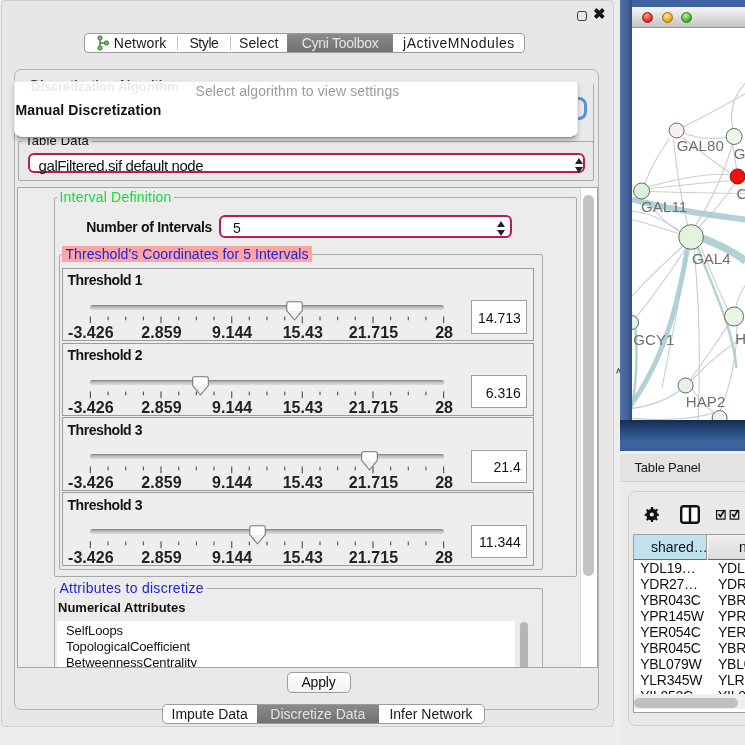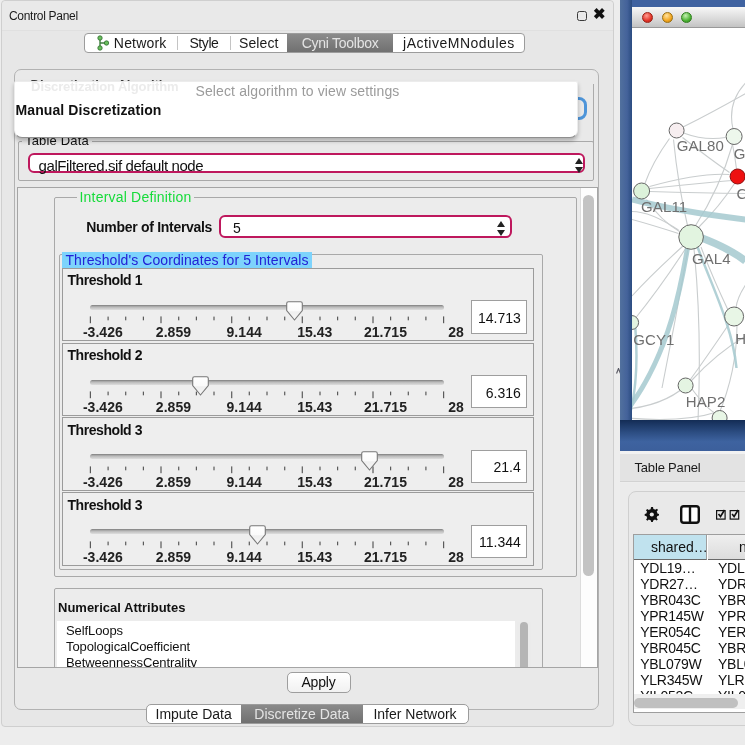--- a/index.html
+++ b/index.html
@@ -55,55 +55,55 @@
 #spin1 { left:545px; top:2.5px; }
 
 
 #scrollpane { left:2px; top:117px; width:581px; height:480.5px; border:1px solid #a5a5a5;
   background:#ececec; overflow:hidden; }
 #vtrack { left:562.5px; top:0; width:16.5px; height:479px; background:#fdfdfd; border-left:1px solid #dcdcdc; }
 #vthumb { left:2px; top:7px; width:10.5px; height:381px; background:#c3c3c3; border-radius:5.5px; }
 
 
 #idgroup { left:36px; top:8.5px; width:523.5px; height:380px; }
-#idlabel { left:2px; top:-9px; font-size:14px; letter-spacing:0.2px; color:#16db3a; background:#ececec;margin-left:20px; }
+#idlabel { left:2px; top:-9px; font-size:14px; letter-spacing:0.2px; color:#16db3a; background:#ececec; }
 #noilabel { left:68.8px; top:30.5px; font-size:14px; font-weight:bold; letter-spacing:-0.3px; color:#111; }
 #combo2 { left:201.5px; top:26.5px; width:293px; height:23px; }
 #combo2text { left:12px; top:3px; }
 #spin2 { left:276px; top:4px; }
 
 #thgroup { left:41.7px; top:66.4px; width:484.3px; height:316px; }
-#thlabel { left:2.3px; top:-9px; font-size:14px; letter-spacing:0.08px; color:#2222d6; background:#7dd3fc;margin-top:6px; }
+#thlabel { left:2.3px; top:-9px; font-size:14px; letter-spacing:0.08px; color:#2222d6; background:#fca5a5; }
 
 .tblock { position:absolute; left:2.3px; width:471.4px; height:73.7px; background:#eeeeee; border:1px solid #9b9b9b; }
 .tname { position:absolute; left:4px; top:3.5px; font-size:14px; font-weight:bold; letter-spacing:-0.44px; color:#111; }
 .track { position:absolute; left:27px; top:36px; width:353.8px; height:5px; border-radius:2.5px;
   background:linear-gradient(#7d7d7d,#b9b9b9 40%,#dedede); }
 .thumb { position:absolute; top:32.3px; width:17px; height:20px; }
 .ticks { position:absolute; left:0; top:47.4px; }
 .tlabels { position:absolute; left:0; top:55.4px; width:100%; height:12px; }
-.tlab { position:absolute; font-size:14px; font-weight:bold; letter-spacing:0.05px; color:#222; transform:translateX(-50%);margin-left:12px; }
+.tlab { position:absolute; font-size:16px; font-weight:bold; letter-spacing:0.05px; color:#222; transform:translateX(-50%); }
 .vbox { position:absolute; left:407.1px; top:31.6px; width:56.2px; height:33.2px; background:#fff;
   border:1px solid #9e9e9e; }
 .vbox span { position:absolute; right:5px; top:8.5px; font-size:14px; color:#111; }
 
 
 #atgroup { left:36.5px; top:399.5px; width:489px; height:120px; }
 #atlabel { left:1.4px; top:-9px; font-size:14px; letter-spacing:0.28px; color:#2222d6; background:#ececec; }
 #numattr { left:3px; top:11px; font-size:13px; font-weight:bold; letter-spacing:0px; color:#111; }
 #attrlist { left:2px; top:32px; width:458px; height:80px; background:#fff; padding-top:2.5px; }
 #attrlist div { padding-left:9px; font-size:13px; letter-spacing:-0.1px; color:#111; height:16px; line-height:16px; }
 #alscroll { left:461.5px; top:33px; width:14px; height:80px; background:#ebebeb; }
 #althumb { left:3px; top:0px; width:8px; height:70px; background:#b5b5b5; border-radius:4.5px; }
 
 
 #applybtn { left:272px; top:602px; width:64px; height:20.5px; background:linear-gradient(#ffffff,#f1f1f1);
   border:1px solid #9e9e9e; border-radius:5px; font-size:14px; letter-spacing:-0.16px; color:#111;
   display:flex; align-items:center; justify-content:center; }
-#bottabs { left:144px; top:702.8px; height:20px; background:#fff; border:1px solid #9c9c9c;
+#bottabs { left:160px; top:702.8px; height:20px; background:#fff; border:1px solid #9c9c9c;
   border-radius:5px; display:flex; align-items:center; font-size:14px; color:#1a1a1a; overflow:hidden; }
 .btab { height:21px; display:flex; align-items:center; white-space:nowrap; }
 
 
 #gapstrip { left:614px; top:0; width:6px; height:745px; background:#ededed; }
 #netframe { left:620px; top:0; width:125px; height:451px; background:#d946ef; }
 #nettop { left:0; top:0; width:125px; height:7px; background:#3f62a0; }
 #netleft { left:0; top:0; width:11.5px; height:420px; background:linear-gradient(to right,#52719e,#44629a 60%,#2b4c80); }
 #nettitle { left:11.5px; top:6.5px; width:113.5px; height:21px;
   background:linear-gradient(#f7f7f7,#dcdcdc 55%,#c3c3c3); border-bottom:1px solid #999; }
@@ -132,23 +132,20 @@
 .trow { position:absolute; font-size:14px; letter-spacing:-0.25px; color:#111; white-space:pre; }
 #hscroll { position:absolute; left:0px; top:159px; width:120px; height:15px; background:#efefef; }
 #hthumb { position:absolute; left:0px; top:4px; width:104px; height:10px; background:#c0c0c0; border-radius:5.5px; }
 
 svg text { font-family:"Liberation Sans", sans-serif; }
 </style></head>
 <body>
 <div id="stage">
 
   <div class="abs" id="leftwin">
-    <div class="abs" id="titlebar">
-      <div class="abs" id="titletext">Control Panel</div>
-    </div>
     <div class="abs" id="maxbox"></div>
     <div class="abs" id="closex">✖</div>
 
     <div class="abs" id="toptabs">
       <div class="ttab" style="width:91.8px">
           <svg width="14" height="16" viewBox="0 0 14 16" style="margin-right:4px">
         <line x1="4" y1="4" x2="4" y2="12" stroke="#3e7d3e" stroke-width="1.4"></line>
         <line x1="4" y1="8" x2="10" y2="8" stroke="#3e7d3e" stroke-width="1.4"></line>
         <circle cx="4" cy="3" r="2.2" fill="#6abf5e" stroke="#2e6b2e" stroke-width="0.8"></circle>
         <circle cx="4" cy="13" r="2.2" fill="#6abf5e" stroke="#2e6b2e" stroke-width="0.8"></circle>
@@ -386,20 +383,21 @@
                   </linearGradient>
                 </defs>
               </svg>
               <div class="vbox">
                 <span>11.344</span>
               </div>
             </div>
         </div>
 
         <div class="abs group" id="atgroup">
+          <div class="glabel" id="atlabel">Attributes to discretize</div>
           <div class="abs" id="numattr">Numerical Attributes</div>
           <div class="abs" id="attrlist">
             <div>SelfLoops</div>
               <div>TopologicalCoefficient</div>
               <div>BetweennessCentrality</div>
           </div>
           <div class="abs" id="alscroll">
               <div class="abs" id="althumb"></div>
             </div>
         </div>

